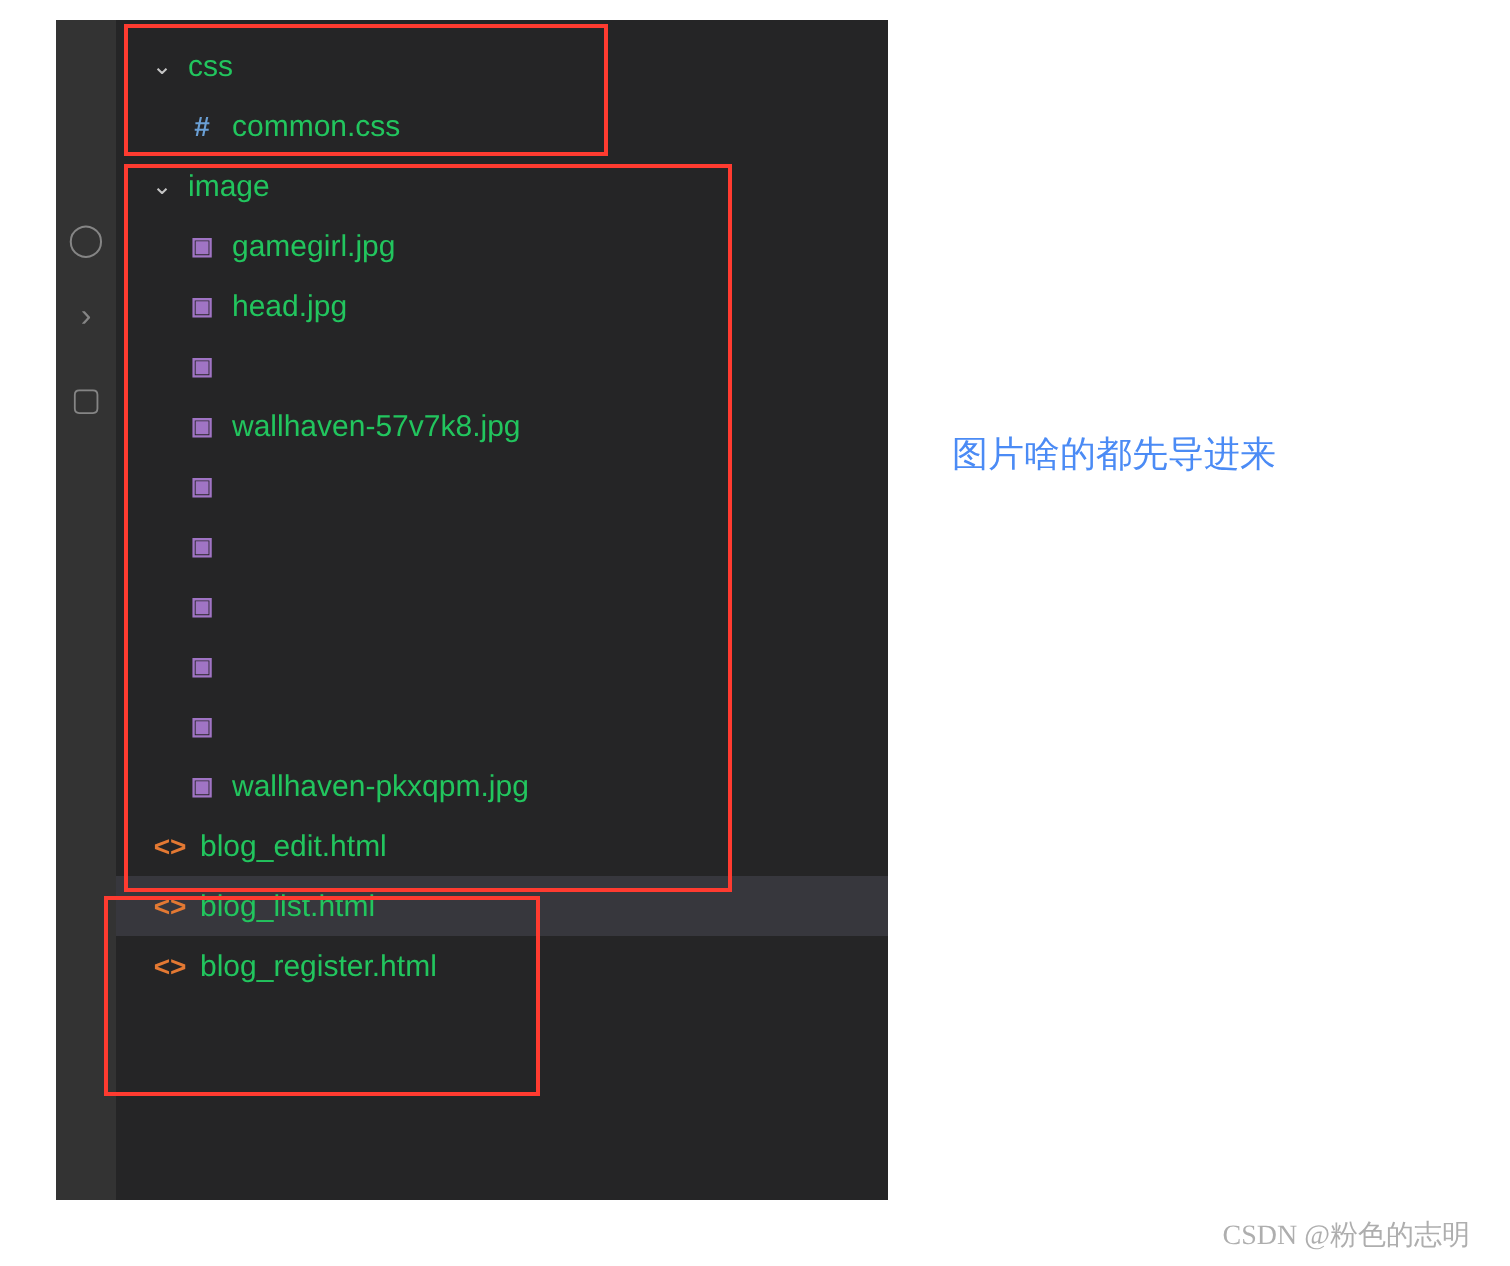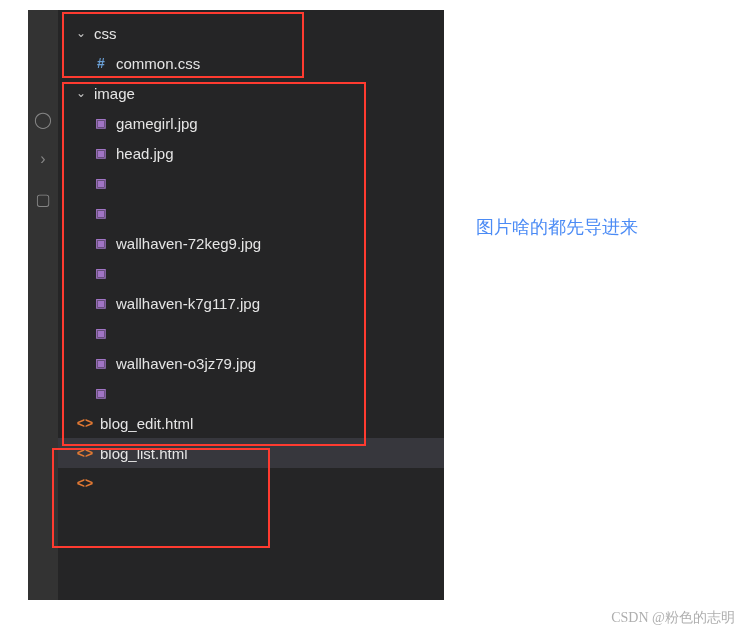--- a/index.html
+++ b/index.html
@@ -69,21 +69,21 @@
       height: 18px;
       margin-right: 6px;
       align-items: center;
       justify-content: center;
       font-size: 14px;
       font-weight: bold;
     }
     .file-icon.css-hash { color: #6a9fd4; }
     .file-icon.image-ico { color: #a074c4; font-size: 12px; }
     .file-icon.html-ico { color: #e37933; }
-    .label { color: #e5e5e5; }
+    .label { color: #22c55e; }
     .highlight-box {
       position: absolute;
       border: 2px solid #ff3b30;
       pointer-events: none;
     }
     .hb1 { left: 62px; top: 12px; width: 242px; height: 66px; }
     .hb2 { left: 62px; top: 82px; width: 304px; height: 364px; }
     .hb3 { left: 52px; top: 448px; width: 218px; height: 100px; }
     .annotation {
       position: absolute;
@@ -131,53 +131,53 @@
     </div>
     <div class="tree-item child">
       <span class="file-icon image-ico">▣</span>
       <span class="label">head.jpg</span>
     </div>
     <div class="tree-item child">
       <span class="file-icon image-ico">▣</span>
     </div>
     <div class="tree-item child">
       <span class="file-icon image-ico">▣</span>
-    </div>
-    <div class="tree-item child">
-      <span class="file-icon image-ico">▣</span>
-      <span class="label">wallhaven-72keg9.jpg</span>
+      <span class="label">wallhaven-57v7k8.jpg</span>
     </div>
     <div class="tree-item child">
       <span class="file-icon image-ico">▣</span>
     </div>
     <div class="tree-item child">
       <span class="file-icon image-ico">▣</span>
-      <span class="label">wallhaven-k7g117.jpg</span>
     </div>
     <div class="tree-item child">
       <span class="file-icon image-ico">▣</span>
     </div>
     <div class="tree-item child">
       <span class="file-icon image-ico">▣</span>
-      <span class="label">wallhaven-o3jz79.jpg</span>
     </div>
     <div class="tree-item child">
       <span class="file-icon image-ico">▣</span>
+    </div>
+    <div class="tree-item child">
+      <span class="file-icon image-ico">▣</span>
+      <span class="label">wallhaven-pkxqpm.jpg</span>
     </div>
 
     <div class="tree-item root-file">
       <span class="file-icon html-ico">&lt;&gt;</span>
       <span class="label">blog_edit.html</span>
     </div>
     <div class="tree-item root-file selected">
       <span class="file-icon html-ico">&lt;&gt;</span>
       <span class="label">blog_list.html</span>
     </div>
     <div class="tree-item root-file">
       <span class="file-icon html-ico">&lt;&gt;</span>
+      <span class="label">blog_register.html</span>
     </div>
 
   </div>
 </div>
 
 <div class="highlight-box hb1"></div>
 <div class="highlight-box hb2"></div>
 <div class="highlight-box hb3"></div>
 
 <div class="annotation">图片啥的都先导进来</div>

